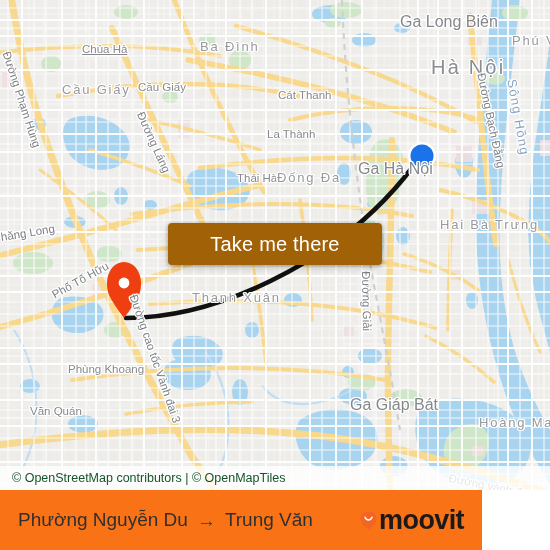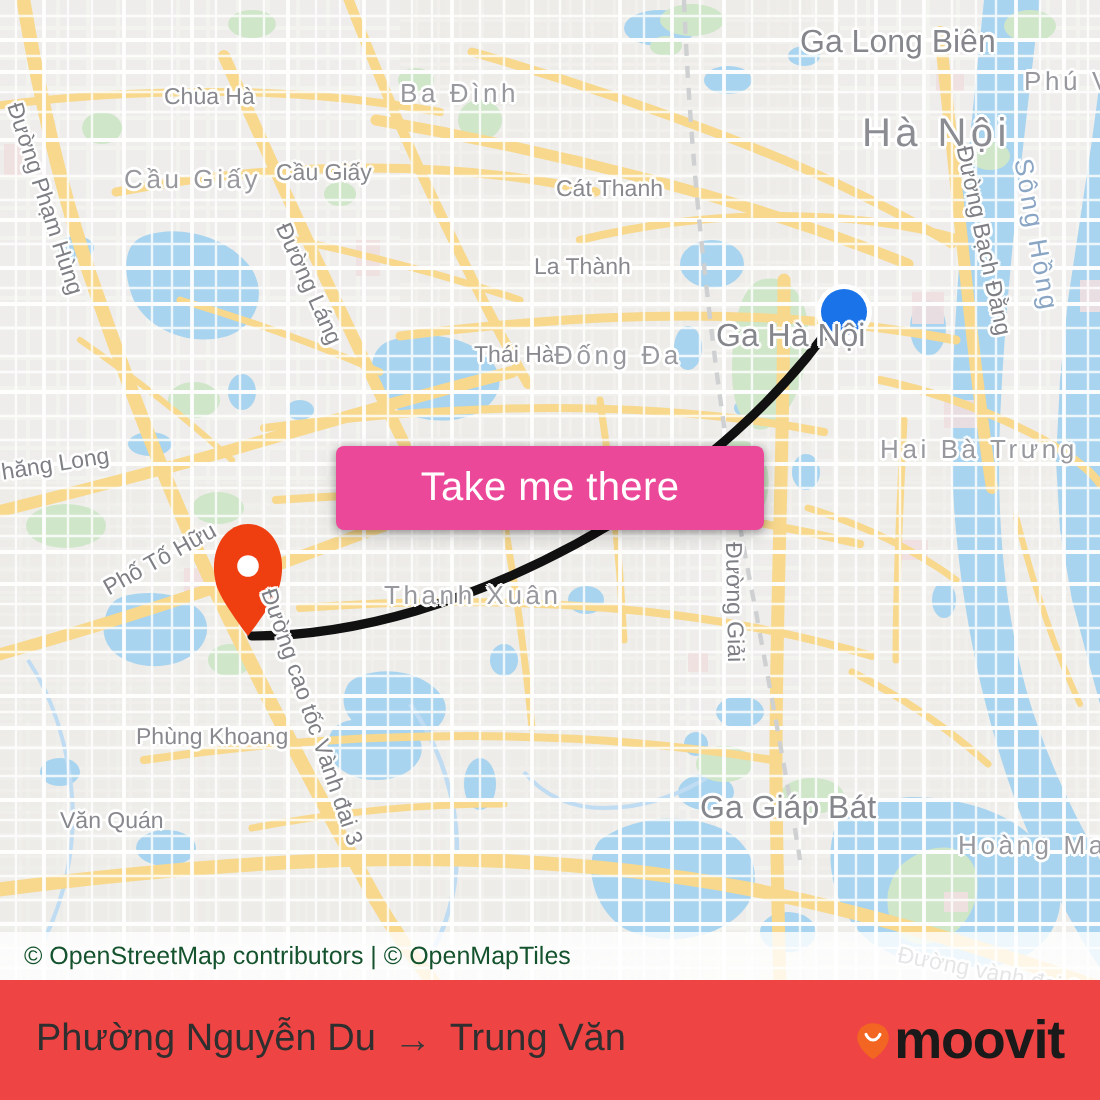--- a/index.html
+++ b/index.html
@@ -75,21 +75,21 @@
     letter-spacing: 1.4px;
   }
 
   
   #take-me-there {
     position: absolute;
     left: 168px;
     top: 223px;
     width: 214px;
     height: 42px;
-    background: #ec4899;
+    background: #a16207;
     border: 0;
     border-radius: 4px;
     color: #ffffff;
     font-family: "Liberation Sans", sans-serif;
     font-size: 20px;
     letter-spacing: .2px;
     cursor: pointer;
     box-shadow: 0 1px 4px rgba(0,0,0,.30), 0 3px 10px rgba(0,0,0,.14);
     display: flex;
     align-items: center;
@@ -114,23 +114,23 @@
     font-size: 12.5px;
     color: #14532d;
     white-space: nowrap;
   }
 
   
   #footer {
     position: absolute;
     left: 0;
     top: 490px;
-    width: 550px;
+    width: 482px;
     height: 60px;
-    background: #ef4444;
+    background: #f97316;
     display: flex;
     align-items: center;
     justify-content: space-between;
     box-sizing: border-box;
     padding: 0 18px 0 18px;
   }
   #route-title {
     display: flex;
     align-items: center;
     gap: 9px;
@@ -449,21 +449,21 @@
                    C 104 276 112 262 124 262
                    C 136 262 144 276 140 292
                    C 138 300 124 318 124 318 Z" fill="#ef3f10"></path>
           <circle cx="124" cy="283" r="5.4" fill="#ffffff"></circle>
         </g>
 
       </g>
     </svg>
 
     <div id="map-labels">
-        <div class="lbl place" style="left: 82px; top: 43px;">Chùa Hà</div>
+        <div class="lbl place" style="left: 82px; top: 43px; text-decoration: underline;">Chùa Hà</div>
         <div class="lbl district" style="left: 62px; top: 82px;">Cầu Giấy</div>
         <div class="lbl place" style="left: 138px; top: 81px;">Cầu Giấy</div>
         <div class="lbl district" style="left: 200px; top: 39px;">Ba Đình</div>
         <div class="lbl place" style="left: 278px; top: 89px;">Cát Thanh</div>
         <div class="lbl place" style="left: 267px; top: 128px;">La Thành</div>
         <div class="lbl place" style="left: 237px; top: 172px;">Thái Hà</div>
         <div class="lbl district" style="left: 277px; top: 170px;">Đống Đa</div>
         <div class="lbl station" style="left: 358px; top: 112px; margin-top: 48px;">Ga Hà Nội</div>
         <div class="lbl station" style="left: 400px; top: 13px;">Ga Long Biên</div>
         <div class="lbl city" style="left: 431px; top: 56px;">Hà Nội</div>

